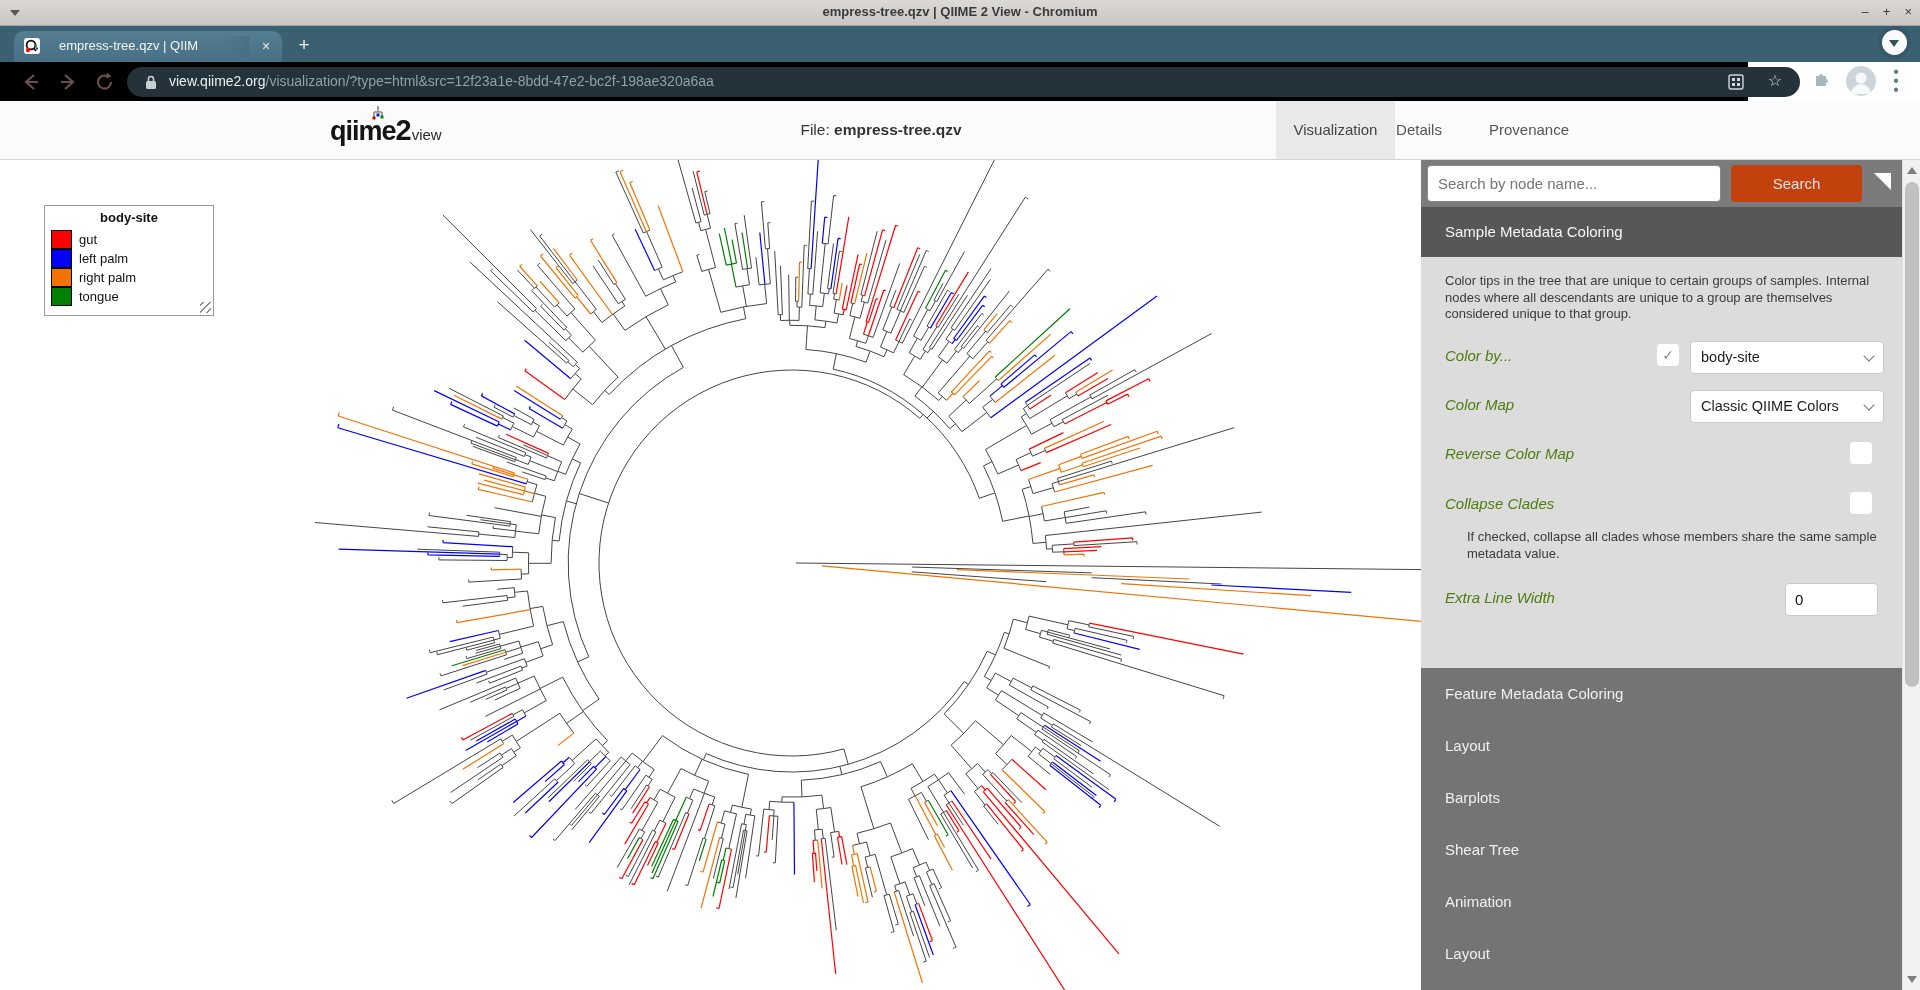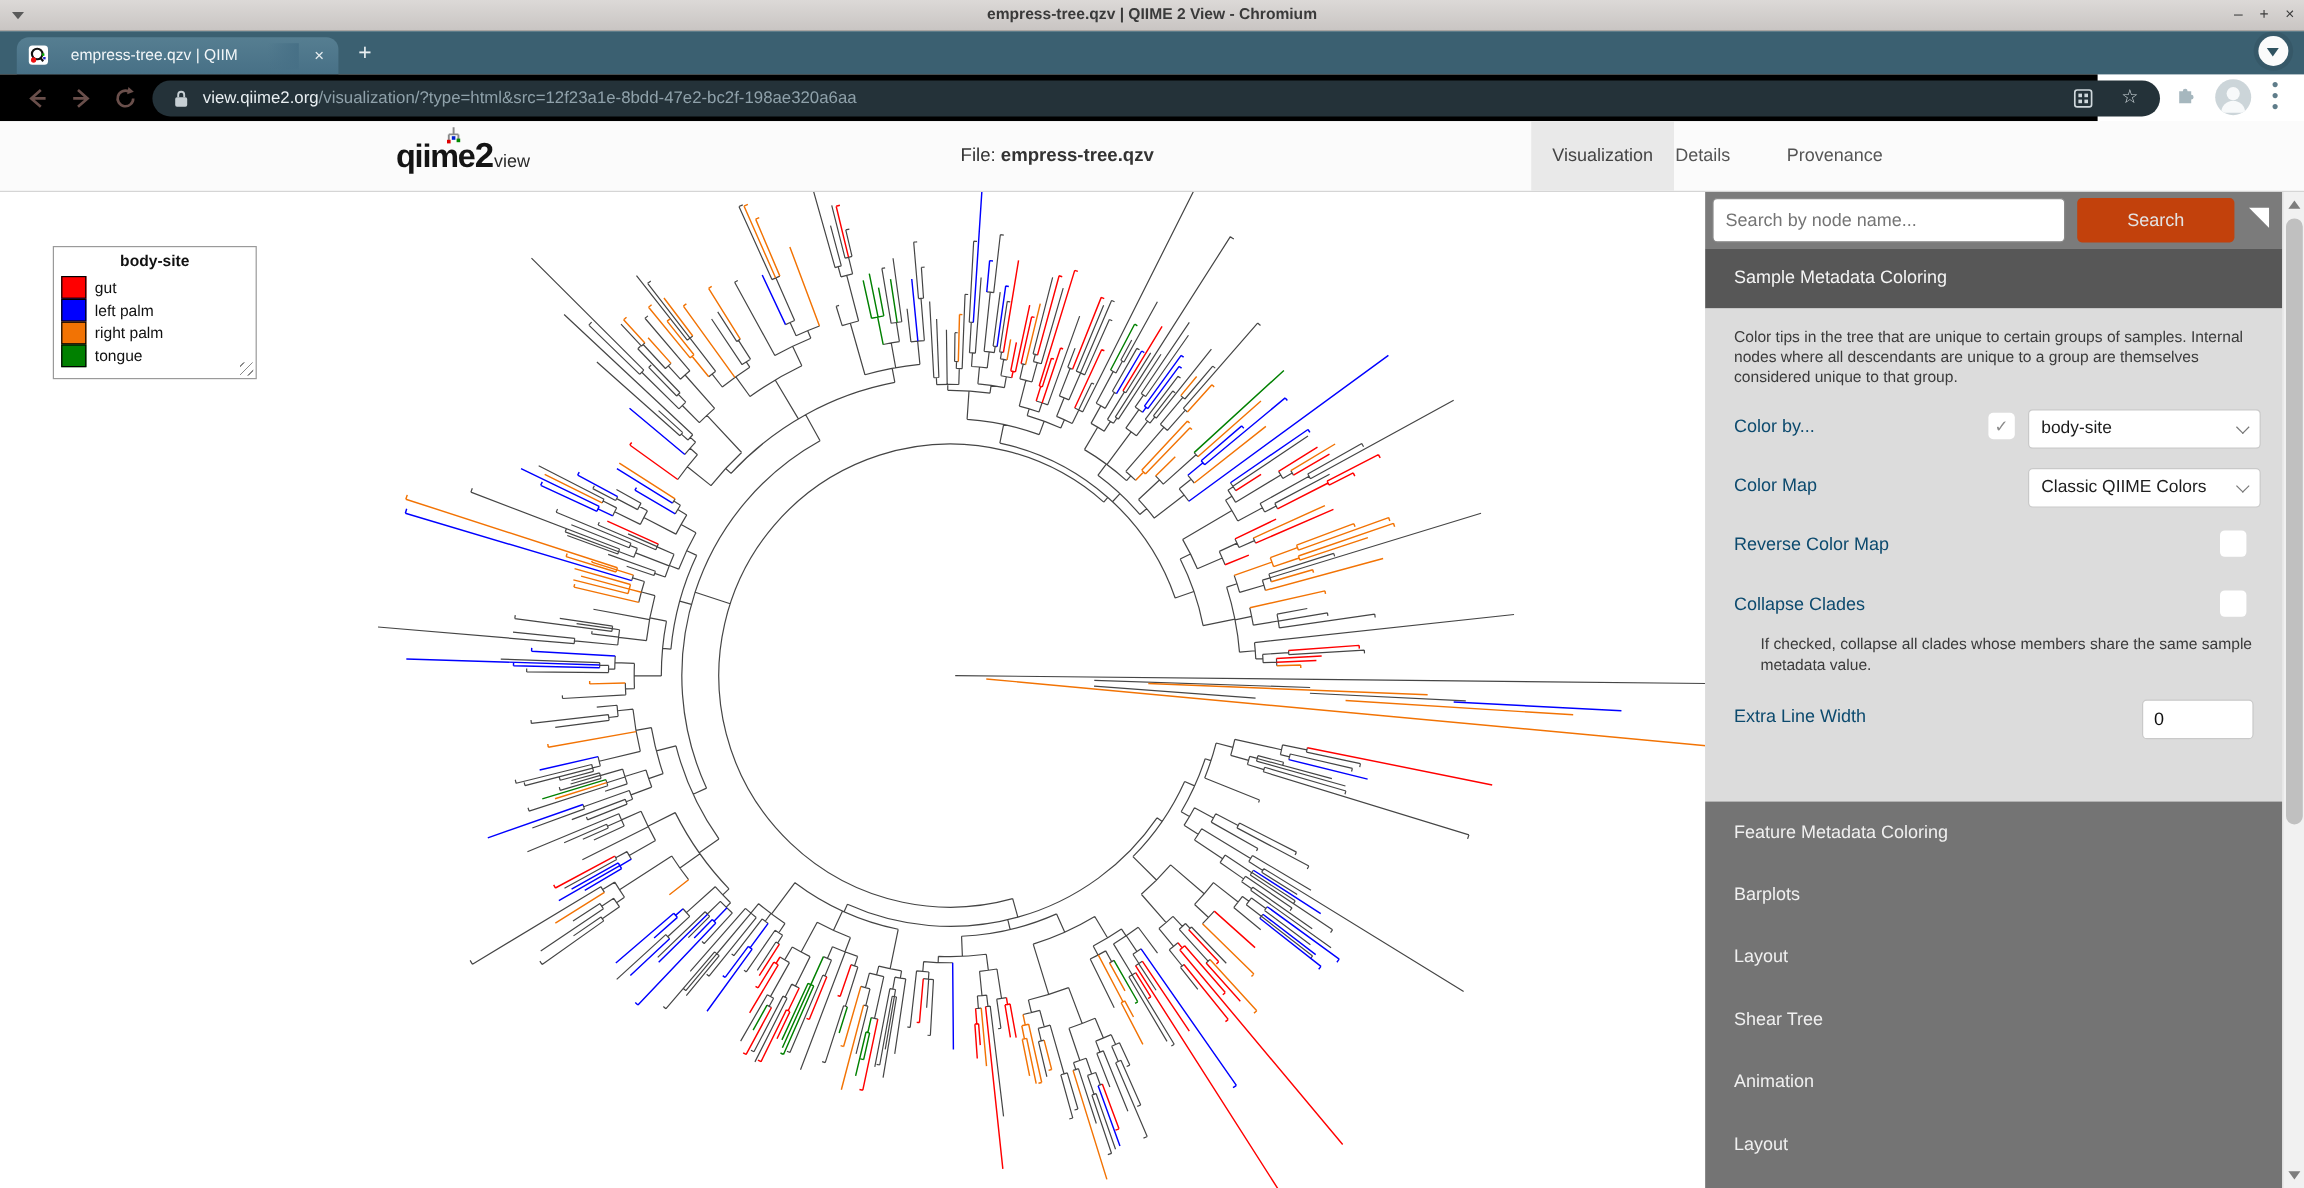--- a/index.html
+++ b/index.html
@@ -87,21 +87,21 @@
   .search-input { position:absolute; left:6px; top:5px; width:294px; height:37px; background:#fff;
     border:1px solid #8a8a8a; border-radius:4px; font-size:15px; padding:0 10px;
     font-family:"Liberation Sans", sans-serif; color:#ec4899; }
   .search-btn { position:absolute; left:310px; top:5px; width:131px; height:37px; background:#c2410c;
     border:none; border-radius:4px; color:#e3e3e3; font-size:15px; font-family:"Liberation Sans", sans-serif; }
   .hide-panel-tri { position:absolute; left:453px; top:13px; }
   .section-header { position:absolute; left:0; top:47px; width:481px; height:50px; background:#575757;
     color:#f5f5f5; font-size:15px; line-height:50px; padding-left:24px; }
   .section-body { position:absolute; left:0; top:97px; width:481px; height:411px; background:#dcdcdc; }
   .sb-desc { position:absolute; left:24px; top:16px; width:448px; font-size:13px; line-height:16.5px; color:#3b3b3b; }
-  .sb-label { position:absolute; left:24px; font-size:15px; color:#0c4a6e; }
+  .sb-label { position:absolute; left:24px; font-size:15px; color:#4d7c0f;font-style:italic; }
   .sb-help { position:absolute; left:46px; top:271px; width:414px; font-size:13px; line-height:17px; color:#3b3b3b; }
   .checkbox { position:absolute; width:22px; height:22px; background:#fff; border-radius:4px;
     text-align:center; line-height:22px; font-size:14px; color:#8a8a8a; }
   .dropdown { position:absolute; width:194px; height:33px; background:#fff; border:1px solid #c9c9c9;
     border-radius:4px; font-size:14.5px; color:#1d1d1d; line-height:31px; padding-left:10px; }
   .dd-chev { position:absolute; right:10px; top:10px; width:8px; height:8px;
     border-right:1.6px solid #777; border-bottom:1.6px solid #777; transform:rotate(45deg); }
   .num-input { position:absolute; left:364px; top:326px; width:93px; height:33px; background:#fff;
     border:1px solid #c9c9c9; border-radius:4px; font-size:15px; padding-left:9px; color:#111;
     font-family:"Liberation Sans", sans-serif; }
@@ -279,22 +279,22 @@
       <div class="checkbox" style="left:429px;top:235px"><span id="cb-collapse"></span></div>
 
       <div class="sb-help">If checked, collapse all clades whose members share the same sample metadata value.</div>
 
       <div class="sb-label" style="top:332px">Extra Line Width</div>
       <input class="num-input" type="text" value="0" style="">
     </div>
 
     <div class="collapsed-block">
       <div class="collapsed-item">Feature Metadata Coloring</div>
+      <div class="collapsed-item">Layout</div>
       <div class="collapsed-item">Barplots</div>
-      <div class="collapsed-item">Layout</div>
       <div class="collapsed-item">Shear Tree</div>
       <div class="collapsed-item">Animation</div>
       <div class="collapsed-item">Layout</div>
     </div>
   </div>
 
   <div class="scrollbar">
     <div class="sb-up"></div>
     <div class="sb-thumb"></div>
     <div class="sb-down"></div>

